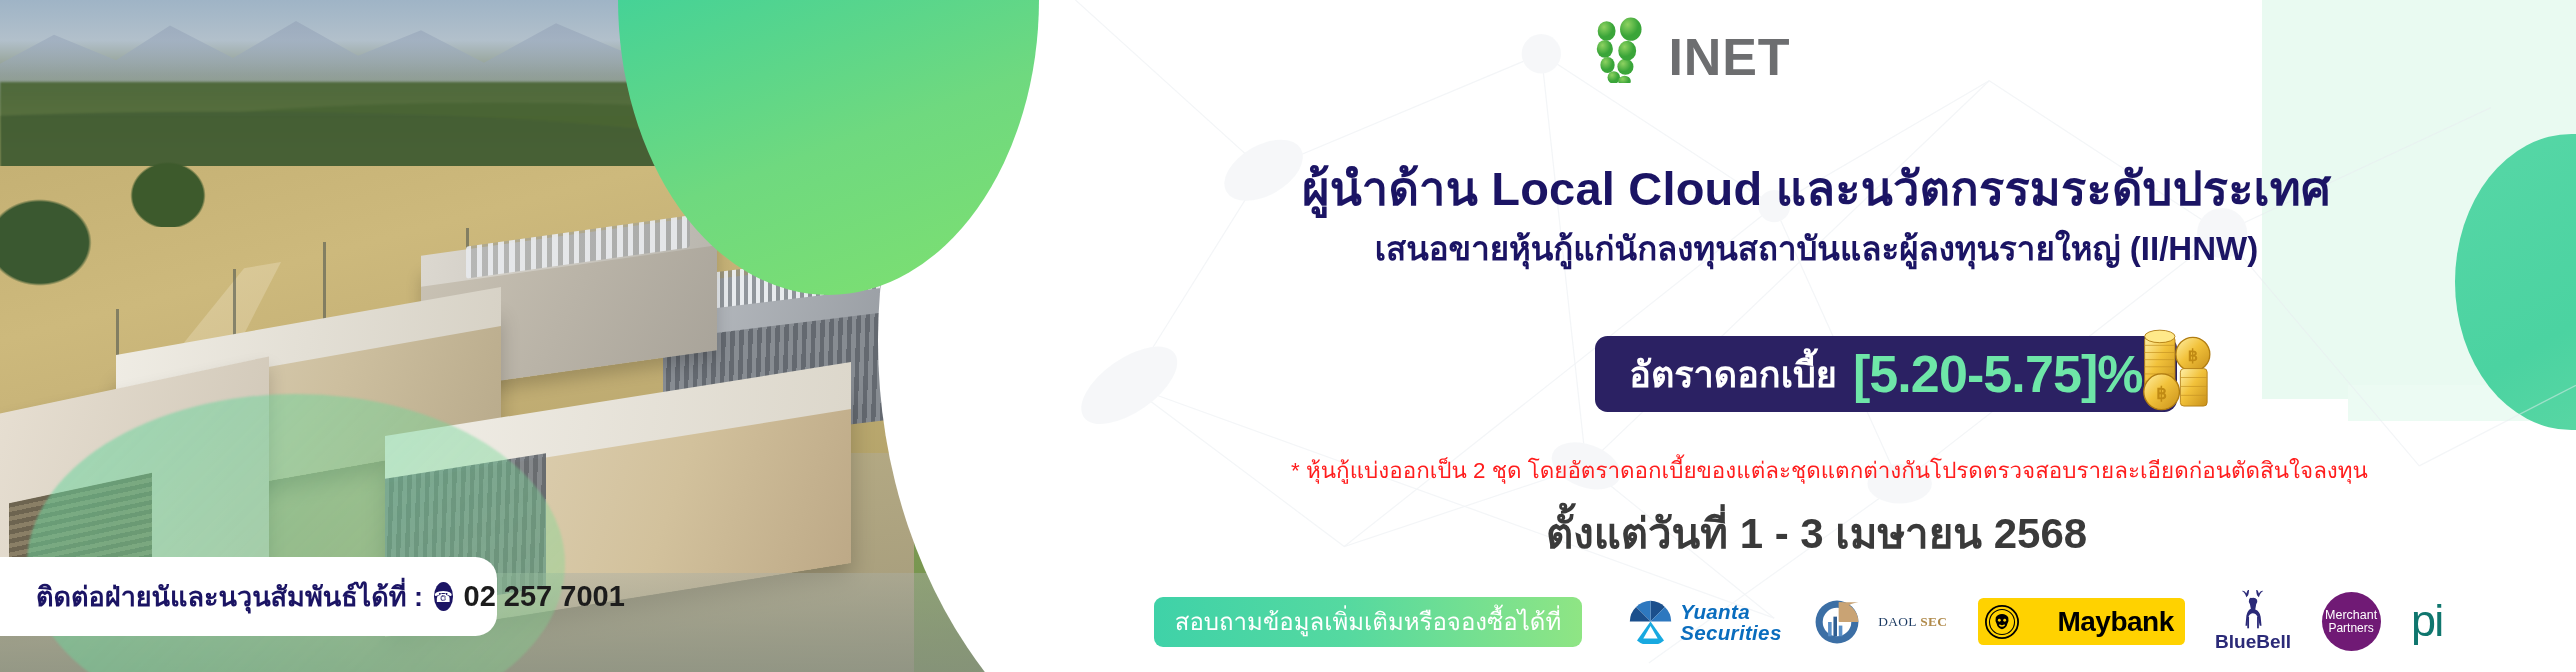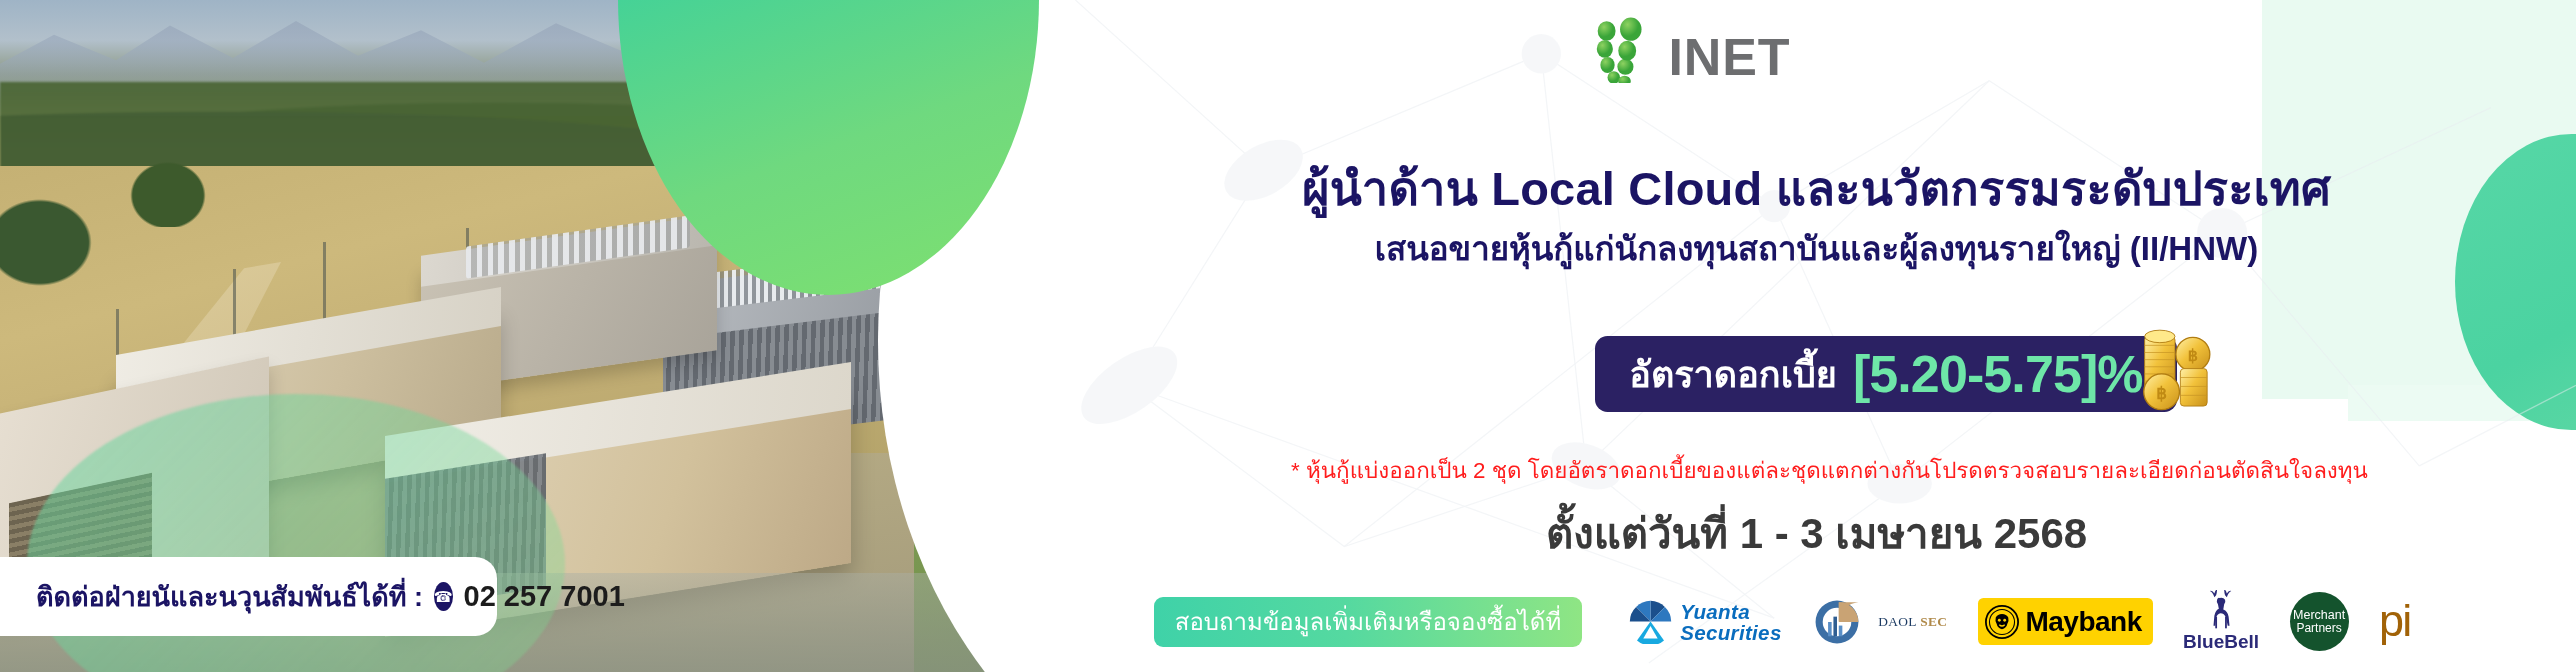--- a/index.html
+++ b/index.html
@@ -259,36 +259,36 @@
   .daol-mark { width: 50px; height: 50px; }
   .daol-text { font-size: 13.4px; color: #1d3b63; font-family: "Liberation Serif", serif; letter-spacing: 0.4px; }
   .daol-text b { color: #b08a4a; font-weight: 700; }
 
   .maybank-pill {
     background: #ffd200; border-radius: 5.4px;
     height: 47px; padding: 0 10.8px 0 7.2px;
     display: flex; align-items: center; gap: 6.3px;
   }
   .maybank-tiger { width: 34px; height: 34px; }
-  .maybank-text { font-size: 28px; font-weight: 700; color: #000; letter-spacing: -0.5px; }
+  .maybank-text { font-size: 28px; font-weight: 700; color: #000; letter-spacing: -0.5px; margin-left: 32px; }
 
   .bluebell-wrap { display: flex; flex-direction: column; align-items: center; gap: 0px; }
   .bluebell-mark { width: 43px; height: 41px; }
   .bluebell-text { font-size: 19px; font-weight: 700; color: #2b2a78; }
 
   .merchant-circle {
     width: 59px; height: 59px; border-radius: 50%;
-    background: #14532d;
+    background: #701a75;
     display: flex; flex-direction: column; align-items: center; justify-content: center;
     color: #fff; line-height: 1.05;
   }
   .merchant-a { font-size: 12.5px; font-weight: 400; }
   .merchant-b { font-size: 12px; font-weight: 400; }
 
-  .pi-text { font-size: 45px; font-weight: 400; color: #a16207; line-height: .85; letter-spacing: -1.8px; }
+  .pi-text { font-size: 45px; font-weight: 400; color: #0f766e; line-height: .85; letter-spacing: -1.8px; }
 
   
   .phone-card {
     position: absolute; left: 0px; top: 557px;
     width: 497px; height: 79px;
     background: #ffffff;
     border-top-right-radius: 21.5px;
     border-bottom-right-radius: 21.5px;
     display: flex; align-items: center;
     padding-left: 36px; gap: 10.8px;

